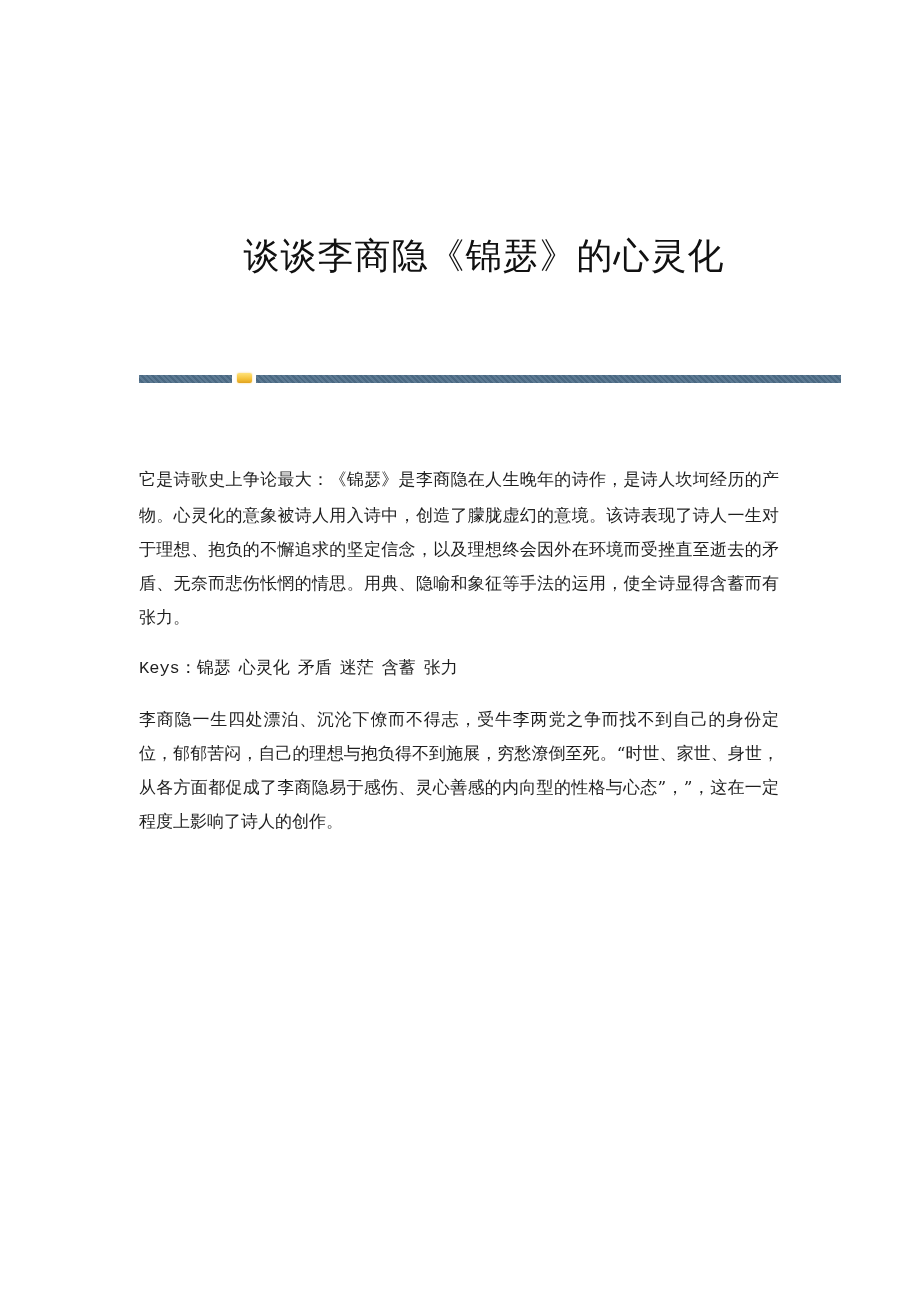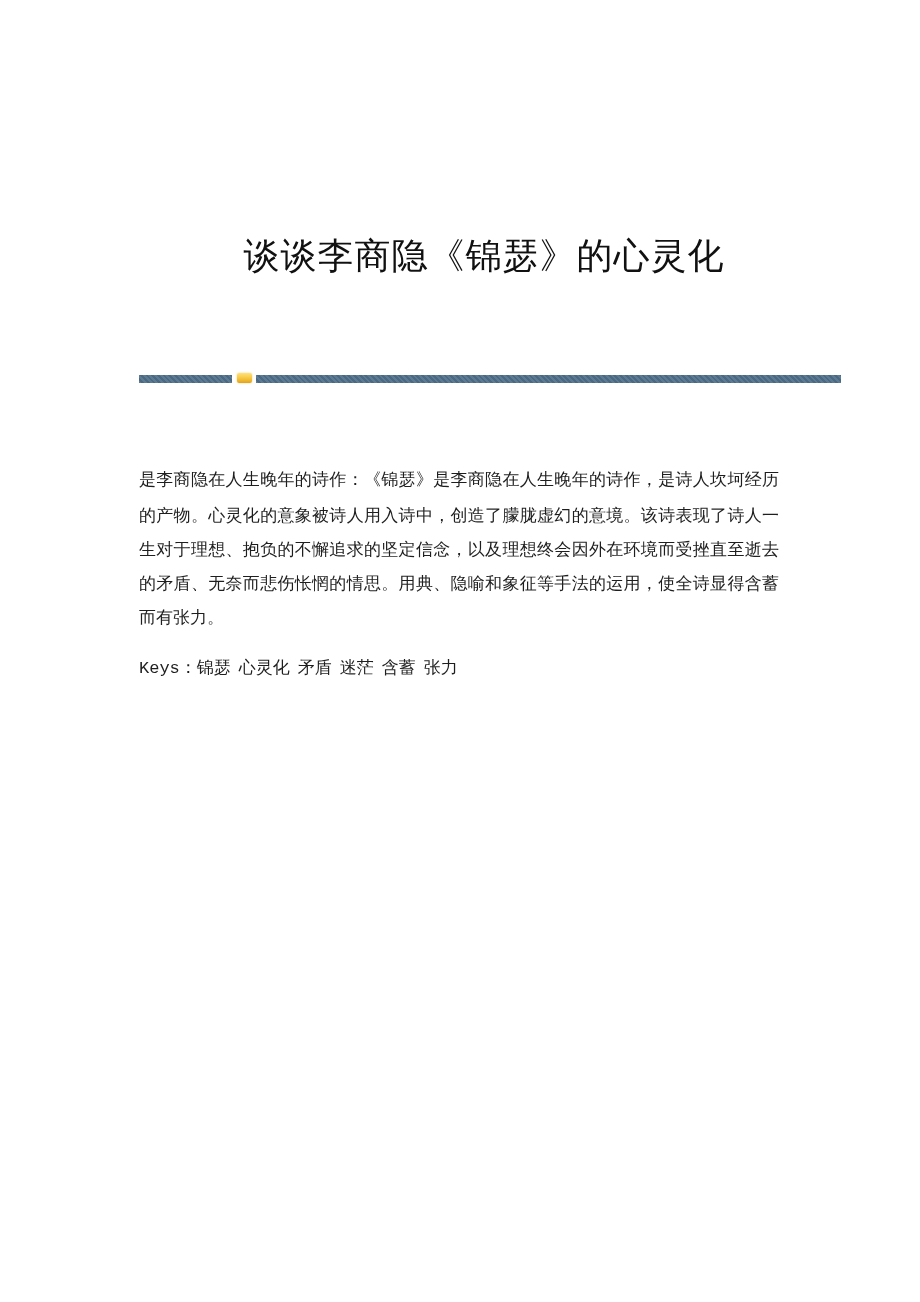--- a/index.html
+++ b/index.html
@@ -94,17 +94,18 @@
 
 <h1 class="page-title">谈谈李商隐《锦瑟》的心灵化</h1>
 
 <div class="divider">
   <div class="seg-left"></div>
   <div class="gem"></div>
   <div class="seg-right"></div>
 </div>
 
 <div class="content">
-  <p class="para"><span class="abstract-label">是李商隐在人生晚年的诗作：</span><span>《锦瑟》是李商隐在人生晚年的诗作，是诗人坎坷经历的产物。心灵化的意象被诗人用入诗中，创造了朦胧虚幻的意境。该诗表现了诗人一生对于理想、抱负的不懈追求的坚定信念，以及理想终会因外在环境而受挫直至逝去的矛盾、无奈而悲伤怅惘的情思。用典、隐喻和象征等手法的运用，使全诗显得含蓄而有张力。</span></p>
+  <p class="para"><span class="abstract-label">它是诗歌史上争论最大：</span><span>《锦瑟》是李商隐在人生晚年的诗作，是诗人坎坷经历的产物。心灵化的意象被诗人用入诗中，创造了朦胧虚幻的意境。该诗表现了诗人一生对于理想、抱负的不懈追求的坚定信念，以及理想终会因外在环境而受挫直至逝去的矛盾、无奈而悲伤怅惘的情思。用典、隐喻和象征等手法的运用，使全诗显得含蓄而有张力。</span></p>
 
   <p class="keys"><span class="keys-label">Keys：</span><span class="kw">锦瑟</span><span class="kw">心灵化</span><span class="kw">矛盾</span><span class="kw">迷茫</span><span class="kw">含蓄</span><span class="kw">张力</span></p>
 
+  <p class="para">李商隐一生四处漂泊、沉沦下僚而不得志，受牛李两党之争而找不到自己的身份定位，郁郁苦闷，自己的理想与抱负得不到施展，穷愁潦倒至死。“时世、家世、身世，从各方面都促成了李商隐易于感伤、灵心善感的内向型的性格与心态”，”，这在一定程度上影响了诗人的创作。</p>
 </div>
 
 </body></html>

